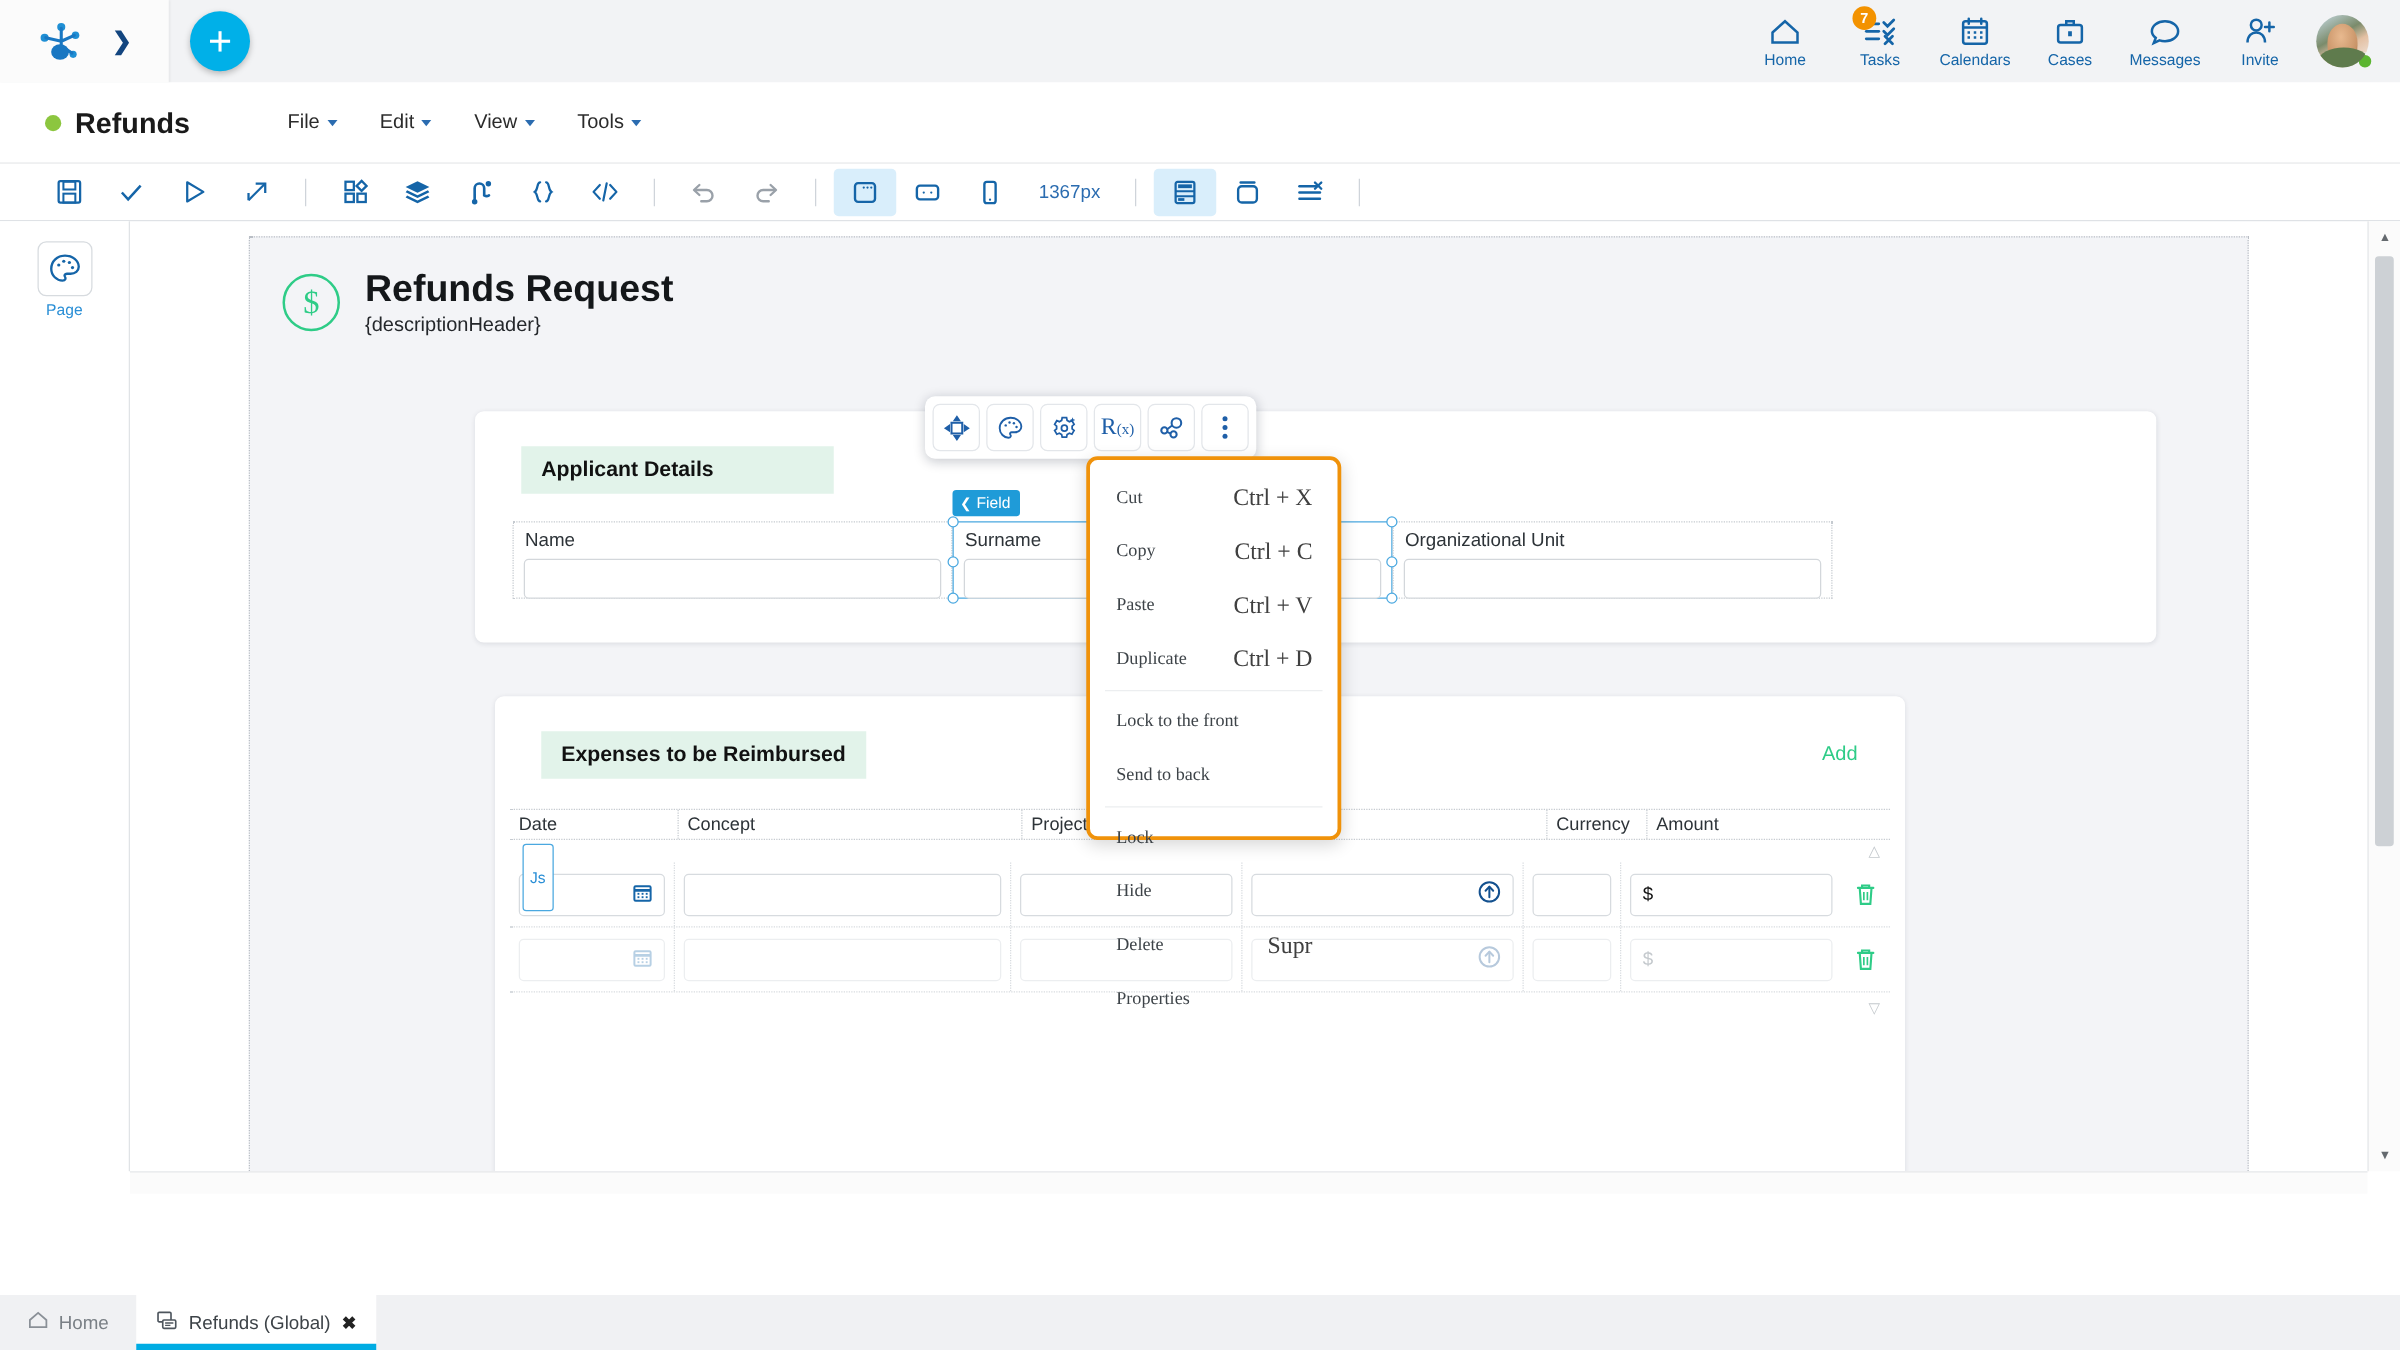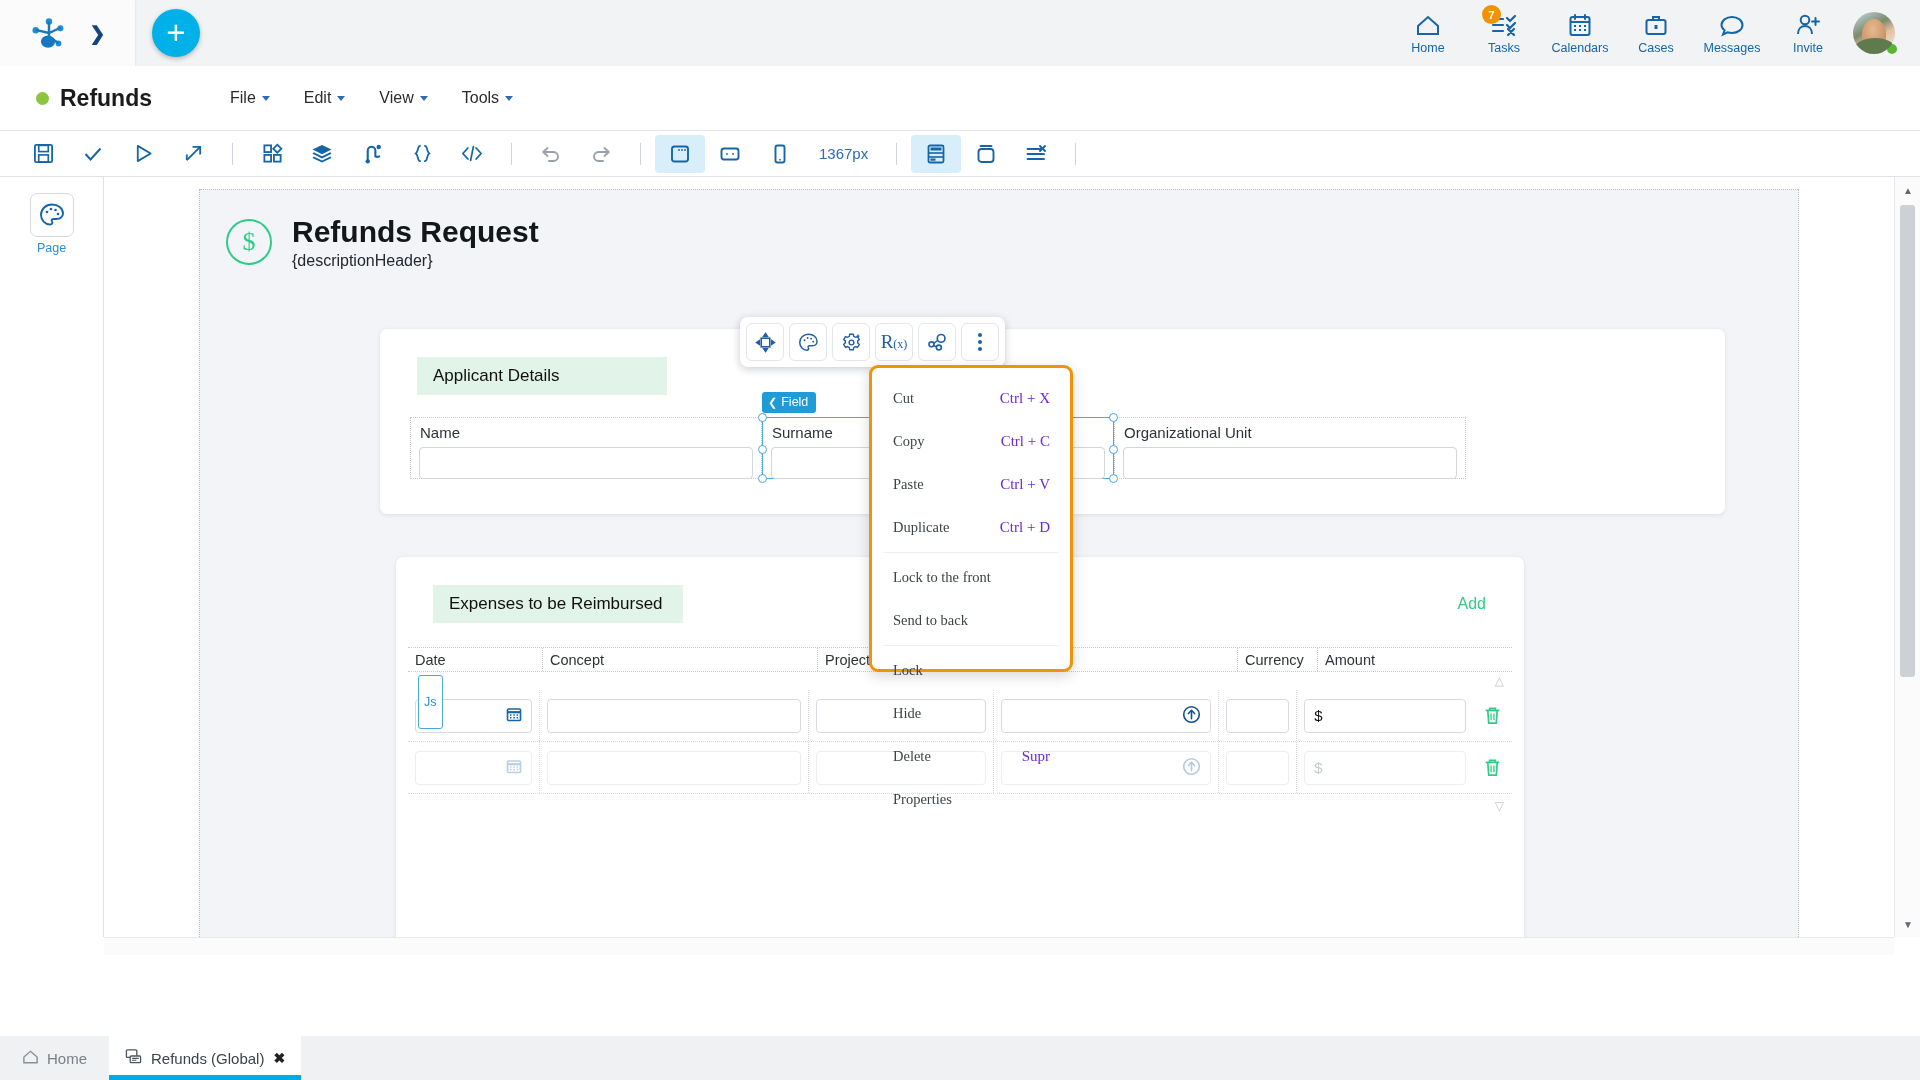--- a/index.html
+++ b/index.html
@@ -90,21 +90,21 @@
   .menu {
     font-size: 16px; color: #2b2b2b; cursor: pointer;
     display: flex; align-items: center; gap: 6px;
   }
   .caret { width:0;height:0;border-left:4.5px solid transparent;border-right:4.5px solid transparent;border-top:5.5px solid #2b6cb0; }
 
   
   .toolbar {
     position: absolute; left: 0; top: 131px; width: 1920px; height: 46px;
     background: #fff; border-bottom: 1px solid #dfe2e6;
-    display: flex; align-items: center; padding-left: 18px; gap: 0;
+    display: flex; align-items: center; padding-left: 30px; gap: 0;
   }
   .tb-btn {
     width: 50px; height: 38px; display: flex; align-items: center; justify-content: center;
     color: #1565a8; cursor: pointer; border-radius: 4px;
   }
   .tb-btn.active { background: #d9eefb; }
   .tb-sep { width: 1px; height: 22px; background: #cfd4da; margin: 0 14px; }
   .tb-txt { font-size: 15px; color: #2b6cb0; padding: 0 14px; cursor: pointer; }
 
   
@@ -154,21 +154,21 @@
   .card {
     position: absolute; background: #fff; border-radius: 7px;
     box-shadow: 0 1px 4px rgba(20,30,50,.10);
   }
   #card-applicant { left: 180px; top: 140px; width: 1345px; height: 185px; }
   #card-expenses  { left: 196px; top: 368px; width: 1128px; height: 455px; text-align: center; }
 
   .sect-chip {
     position: absolute; left: 37px; top: 28px; height: 38px;
     background: #e2f3ea; display: flex; align-items: center; padding: 0 16px;
-    font-size: 17px; font-weight: normal; color: #111; min-width: 250px;
+    font-size: 17px; font-weight: bold; color: #111; min-width: 250px;
   }
 
   .field {
     position: absolute;
     border: 1px dotted #c5cad0;
     padding: 6px 0 0 0;
   }
   .field-label { font-size: 15px; color: #2d3338; padding-left: 9px; }
   .field-input {
     margin: 6px 8px 7px 8px; height: 32px;
@@ -237,21 +237,21 @@
     position: absolute; left: 874px; top: 370px; width: 204px; height: 307px;
     background: #fff; border: 3px solid #f0920a; border-radius: 9px;
     z-index: 60; padding: 9px 0;
     box-shadow: 0 4px 14px rgba(0,0,0,.16);
     font-family: Liberation Serif, serif;
   }
   .ctx-item {
     height: 43px; display: flex; align-items: center; justify-content: space-between;
     padding: 0 20px 0 21px; font-size: 14.5px; color: #3d4348; cursor: pointer;
   }
-  .ctx-key { font-size: 15px; color: #6d28d9; }
+  .ctx-key { font-size: 19px; color: #404040; }
   .ctx-div { height: 1px; background: #eceef0; margin: 3px 12px; }
 
   
   .vscroll {
     position: absolute; right: 0; top: 177px; width: 26px; bottom: 143px;
     background: #fbfbfb; border-left: 1px solid #e6e8ea;
   }
   .vs-arrow {
     position: absolute; left: 0; width: 26px; height: 22px;
     display: flex; align-items: center; justify-content: center;

